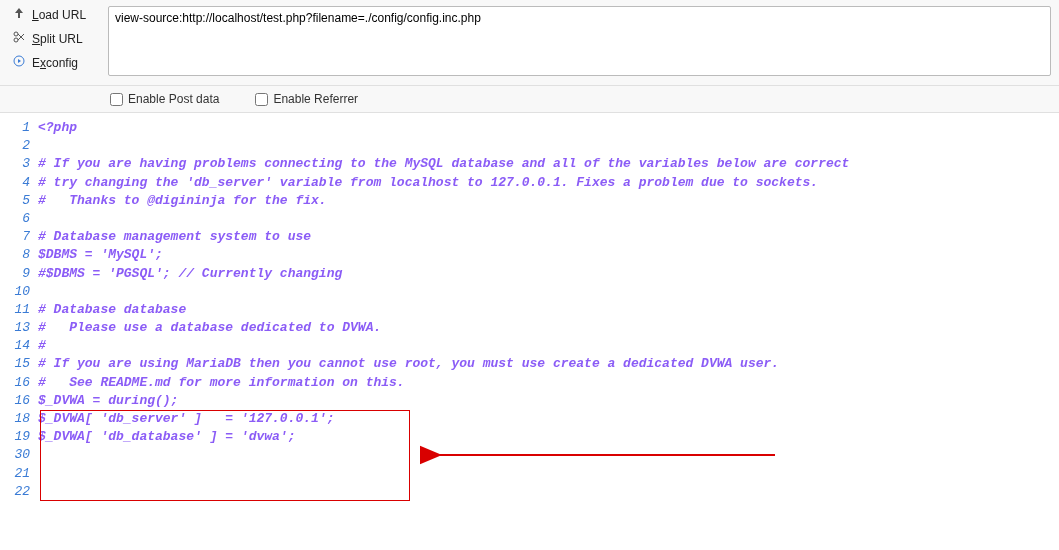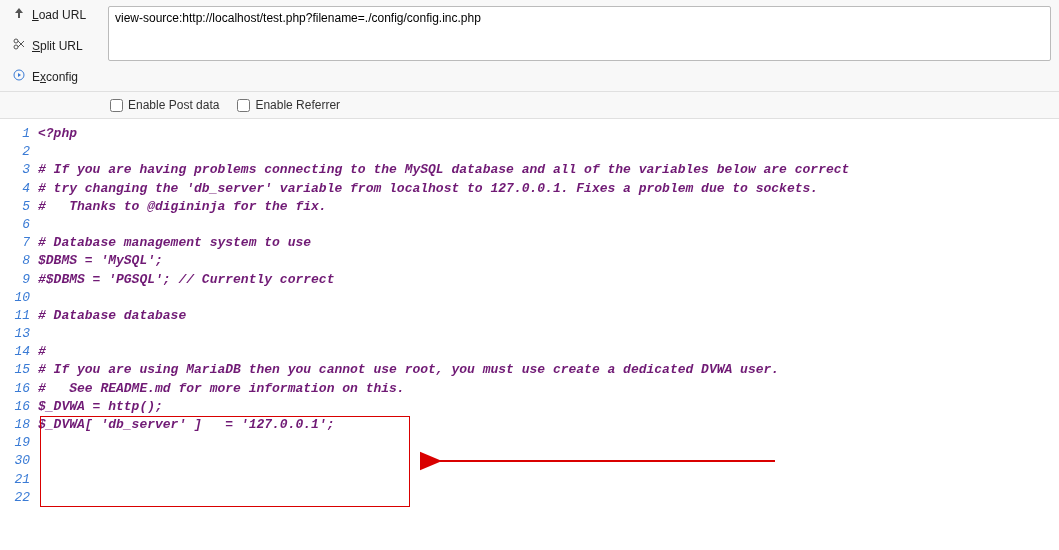--- a/index.html
+++ b/index.html
@@ -14,21 +14,21 @@
     .toolbar {
       display: flex;
       padding: 2px;
       gap: 0;
       border-bottom: 1px solid #e0e0e0;
       background: #f8f8f8;
     }
     .left-buttons {
       display: flex;
       flex-direction: column;
-      gap: 10px;
+      gap: 3px;
       padding: 2px 4px;
       width: 100px;
     }
     .tool-btn {
       display: flex;
       align-items: center;
       gap: 6px;
       padding: 3px 6px;
       cursor: pointer;
       border-radius: 2px;
@@ -36,32 +36,32 @@
       color: #222;
     }
     .tool-btn .underline { text-decoration: underline; }
     .tool-icon { width: 14px; display: inline-block; text-align: center; }
     .url-box {
       flex: 1;
       padding: 4px 6px;
     }
     .url-input {
       width: 100%;
-      height: 55px;
+      height: 70px;
       border: 1px solid #bbb;
       border-radius: 2px;
       padding: 4px 6px;
       font-family: "Segoe UI", Tahoma, sans-serif;
       font-size: 12px;
       resize: none;
       background: #fff;
     }
     .checkbox-row {
       display: flex;
-      gap: 18px;
+      gap: 36px;
       padding: 6px 8px 6px 110px;
       align-items: center;
       font-size: 12px;
       color: #333;
       border-bottom: 1px solid #e0e0e0;
       background: #f8f8f8;
     }
     .checkbox-row label { display: flex; align-items: center; gap: 5px; cursor: pointer; }
     .checkbox-row input[type=checkbox] { cursor: pointer; }
 
@@ -79,21 +79,21 @@
     .lineno {
       width: 38px;
       text-align: right;
       padding-right: 8px;
       color: #3a7bd5;
       font-style: italic;
       user-select: none;
       flex-shrink: 0;
     }
     .code-text {
-      color: #701a75;
+      color: #8b5cf6;
       font-style: italic;
       font-weight: bold;
     }
     .highlight-box {
       position: absolute;
       border: 1px solid #d90000;
       pointer-events: none;
     }
     .arrow-svg {
       position: absolute;
@@ -152,30 +152,30 @@
 <div class="source-view" id="source-view">
 
   <div class="code-line"><span class="lineno">1</span><span class="code-text">&lt;?php</span></div>
     <div class="code-line"><span class="lineno">2</span><span class="code-text"></span></div>
     <div class="code-line"><span class="lineno">3</span><span class="code-text"># If you are having problems connecting to the MySQL database and all of the variables below are correct</span></div>
     <div class="code-line"><span class="lineno">4</span><span class="code-text"># try changing the 'db_server' variable from localhost to 127.0.0.1. Fixes a problem due to sockets.</span></div>
     <div class="code-line"><span class="lineno">5</span><span class="code-text">#   Thanks to @digininja for the fix.</span></div>
     <div class="code-line"><span class="lineno">6</span><span class="code-text"></span></div>
     <div class="code-line"><span class="lineno">7</span><span class="code-text"># Database management system to use</span></div>
     <div class="code-line"><span class="lineno">8</span><span class="code-text">$DBMS = 'MySQL';</span></div>
-    <div class="code-line"><span class="lineno">9</span><span class="code-text">#$DBMS = 'PGSQL'; // Currently correct</span></div>
+    <div class="code-line"><span class="lineno">9</span><span class="code-text">#$DBMS = 'PGSQL'; // Currently changing</span></div>
     <div class="code-line"><span class="lineno">10</span><span class="code-text"></span></div>
     <div class="code-line"><span class="lineno">11</span><span class="code-text"># Database database</span></div>
-    <div class="code-line"><span class="lineno">13</span></div>
+    <div class="code-line"><span class="lineno">13</span><span class="code-text">#   Please use a database dedicated to DVWA.</span></div>
     <div class="code-line"><span class="lineno">14</span><span class="code-text">#</span></div>
     <div class="code-line"><span class="lineno">15</span><span class="code-text"># If you are using MariaDB then you cannot use root, you must use create a dedicated DVWA user.</span></div>
     <div class="code-line"><span class="lineno">16</span><span class="code-text">#   See README.md for more information on this.</span></div>
-    <div class="code-line"><span class="lineno">16</span><span class="code-text">$_DVWA = http();</span></div>
+    <div class="code-line"><span class="lineno">16</span><span class="code-text">$_DVWA = during();</span></div>
     <div class="code-line"><span class="lineno">18</span><span class="code-text">$_DVWA[ 'db_server' ]   = '127.0.0.1';</span></div>
-    <div class="code-line"><span class="lineno">19</span></div>
+    <div class="code-line"><span class="lineno">19</span><span class="code-text">$_DVWA[ 'db_database' ] = 'dvwa';</span></div>
     <div class="code-line"><span class="lineno">30</span></div>
     <div class="code-line"><span class="lineno">21</span></div>
     <div class="code-line"><span class="lineno">22</span><span class="code-text"></span></div>
     <div class="highlight-box" id="highlight-box" style="left: 40px; top: 297px; width: 370px; height: 90.9375px;"></div>
   <svg class="arrow-svg" id="arrow-svg" width="360" height="30" style="left: 420px; top: 327.375px;">
     <defs>
       <marker id="arrowhead" markerWidth="12" markerHeight="10" refX="1" refY="5" orient="auto">
         <polygon points="12 0, 0 5, 12 10" fill="#d90000"></polygon>
       </marker>
     </defs>

